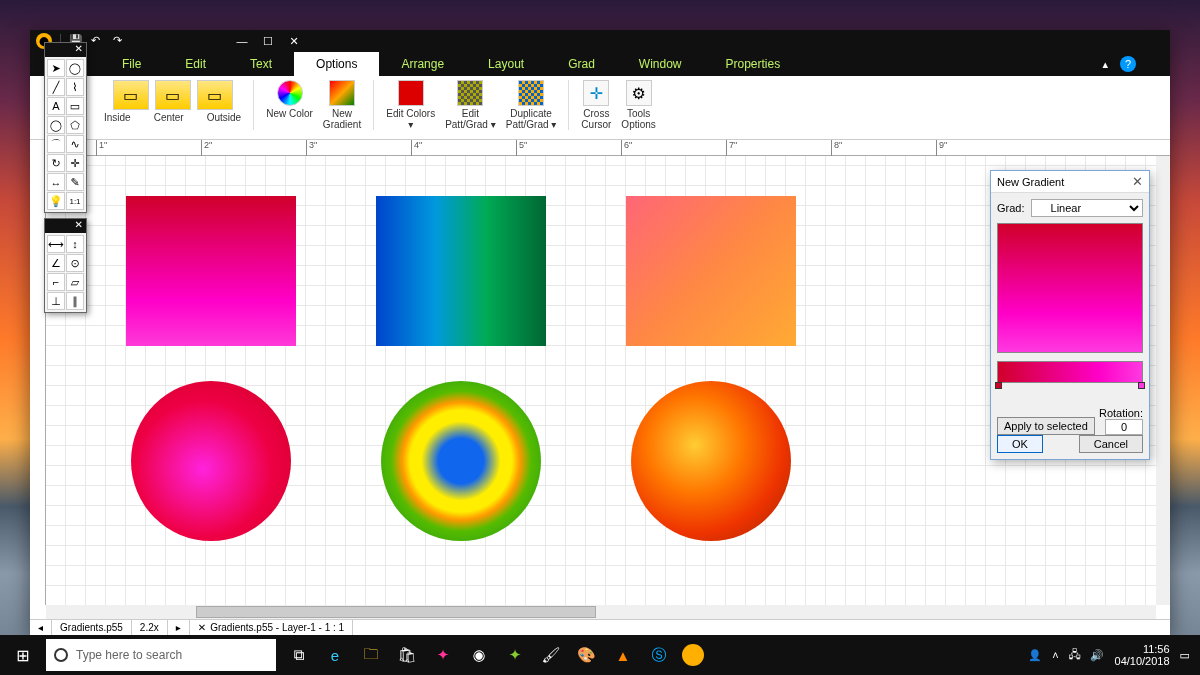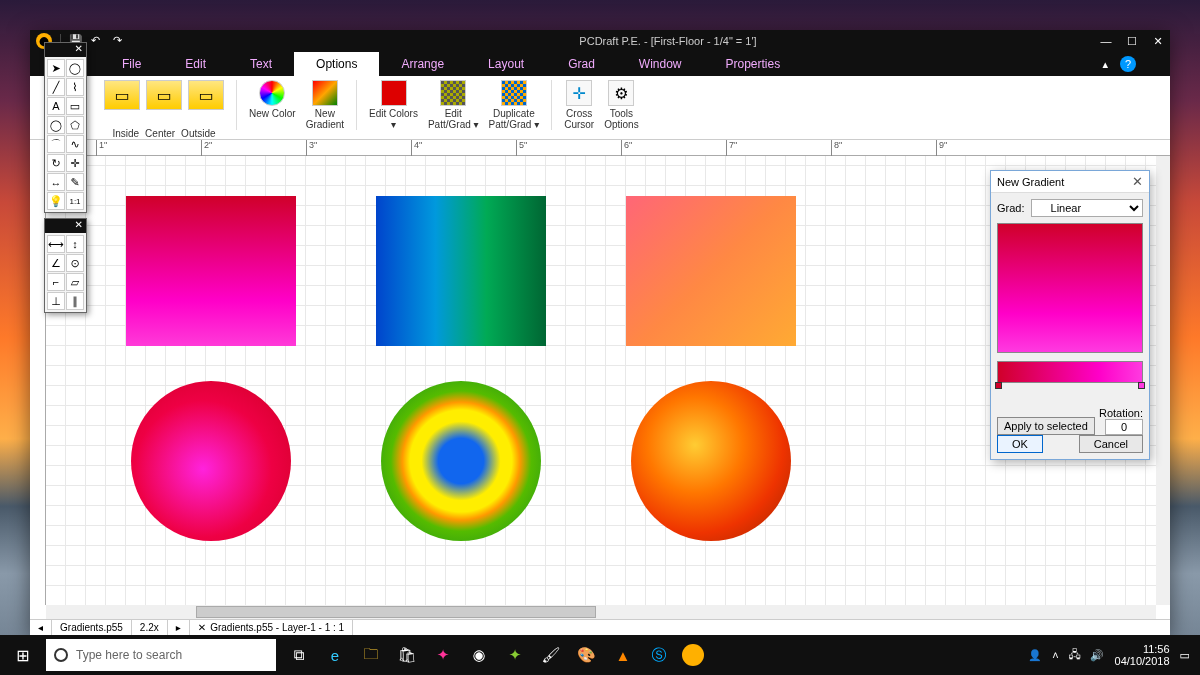--- a/index.html
+++ b/index.html
@@ -30,21 +30,21 @@
 }
 .titlebar .tb-left { display:flex; align-items:center; gap:8px; width:200px;}
 .titlebar .badge { width:16px; height:16px; border-radius:50%; background:#ffb000; display:flex; align-items:center; justify-content:center; font-size:9px; color:#000;}
 .titlebar .divider { width:1px; height:14px; background:#444;}
 .titlebar .tb-icon { width:14px; height:14px; cursor:pointer; }
 .titlebar .title { flex:1; text-align:center; color:#ccc;}
 .titlebar .syswrap { display:flex; gap:14px; align-items:center;}
 .sysbtn { width:12px; height:12px; cursor:pointer; display:flex; align-items:center; justify-content:center;}
 
 .menubar { height: 24px; background:#101010; display:flex; align-items:stretch; padding:0 30px 0 70px;}
-.menubar .item { color:#f0abfc; font-size:12px; padding:0 22px; display:flex; align-items:center; cursor:pointer;}
+.menubar .item { color:#bef264; font-size:12px; padding:0 22px; display:flex; align-items:center; cursor:pointer;}
 .menubar .item.active { background:#fff; color:#000;}
 .menubar .spacer { flex:1;}
 .menubar .help { width:16px; height:16px; border-radius:50%; background:#0099ff; color:#fff; font-size:11px; display:flex; align-items:center; justify-content:center; margin:auto 4px;}
 .menubar .chev { color:#fff; font-size:11px; margin:auto 8px;}
 
 .ribbon { height:64px; background:#fff; border-bottom:1px solid #ccc; display:flex; align-items:flex-start; padding:4px 0 0 70px; gap:2px;}
 .ribbon .grp { display:flex; flex-direction:column; align-items:center; padding:0 4px; height:100%;}
 .ribbon .grp .icons { display:flex; gap:6px;}
 .ribbon .ico { width:26px; height:26px; border:1px solid #ccc; background:#f8f8f8; display:flex; align-items:center; justify-content:center; cursor:pointer; font-size:16px;}
 .ribbon .ico.wide { width:36px; height:30px;}
@@ -127,21 +127,20 @@
 <div class="app">
 
   <div class="titlebar">
     <div class="tb-left">
       <span class="badge">⬤</span>
       <span class="divider"></span>
       <span class="tb-icon">💾</span>
       <span class="tb-icon">↶</span>
       <span class="tb-icon">↷</span>
     </div>
-    <div class="title">PCDraft P.E. - [First-Floor - 1/4" = 1']</div>
     <div class="syswrap">
       <span class="sysbtn">—</span>
       <span class="sysbtn">☐</span>
       <span class="sysbtn">✕</span>
     </div>
   </div>
 
   <div class="menubar">
     <div class="item">File</div>
     <div class="item">Edit</div>
@@ -157,21 +156,21 @@
     <span class="help">?</span>
   </div>
 
   <div class="ribbon">
     <div class="grp">
       <div class="icons">
         <div class="ico wide" style="background:linear-gradient(#ffe680,#ffcc00)">▭</div>
         <div class="ico wide" style="background:linear-gradient(#ffe680,#ffcc00)">▭</div>
         <div class="ico wide" style="background:linear-gradient(#ffe680,#ffcc00)">▭</div>
       </div>
-      <div style="display:flex; gap:6px;margin-top:16px;">
+      <div style="display:flex; gap:23px;">
         <div class="lbl">Inside</div>
         <div class="lbl">Center</div>
         <div class="lbl">Outside</div>
       </div>
       <div class="lbl" style="color:#999; margin-top:20px;">Border Position</div>
     </div>
     <div class="sep"></div>
     <div class="grp">
       <div class="ico" style="background:conic-gradient(red,yellow,lime,cyan,blue,magenta,red);border-radius:50%"></div>
       <div class="lbl">New Color</div>

